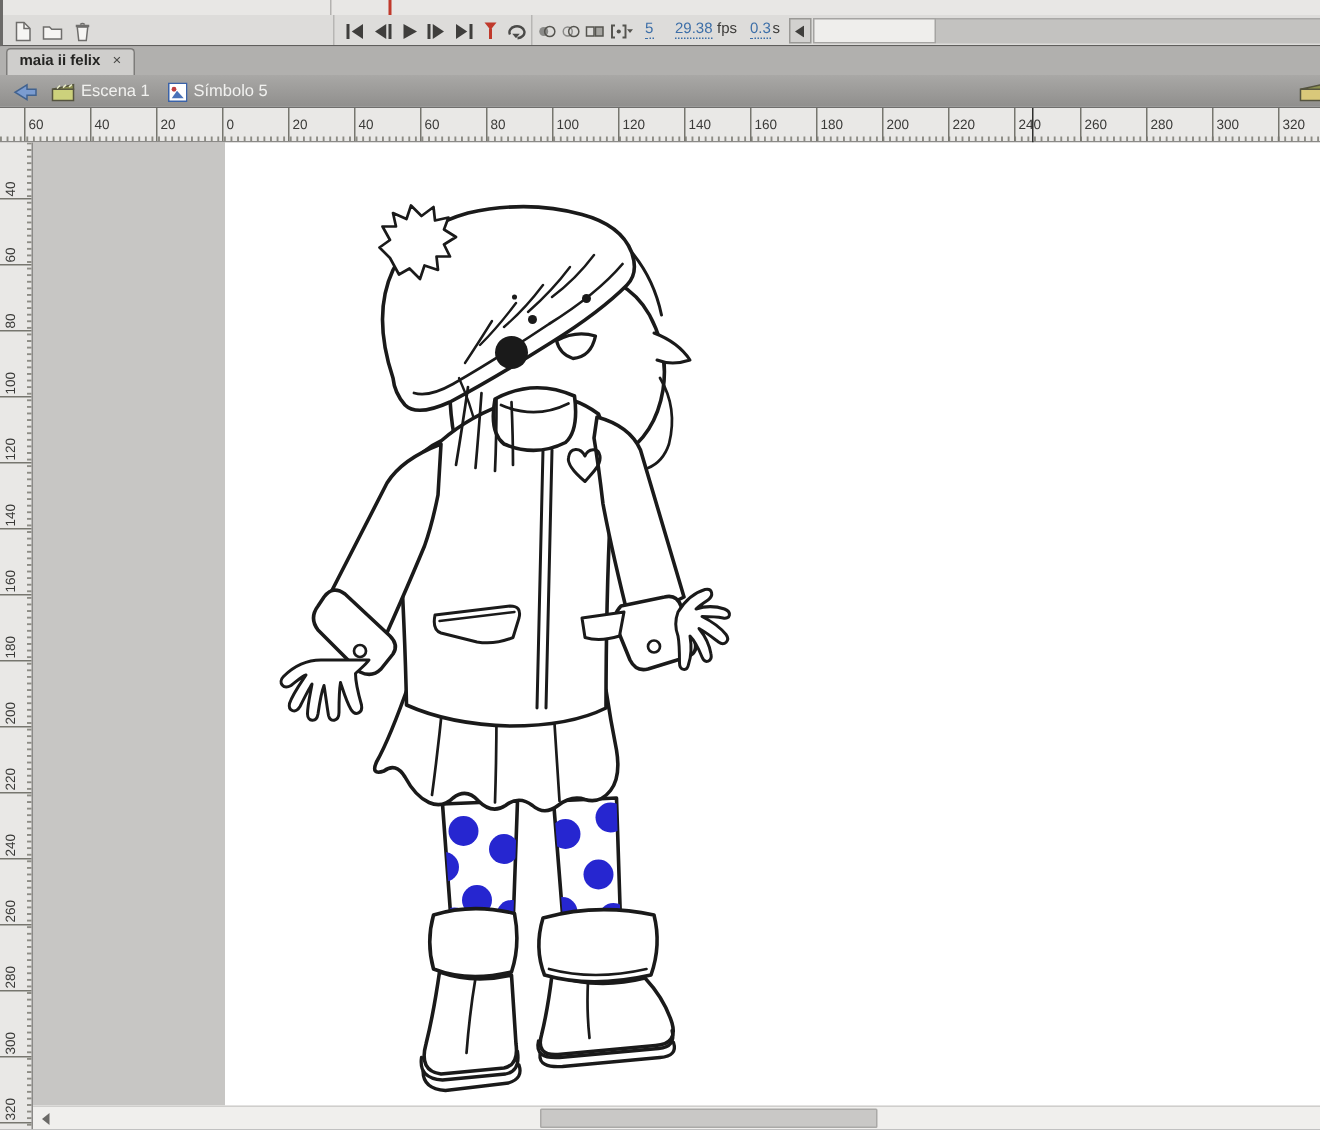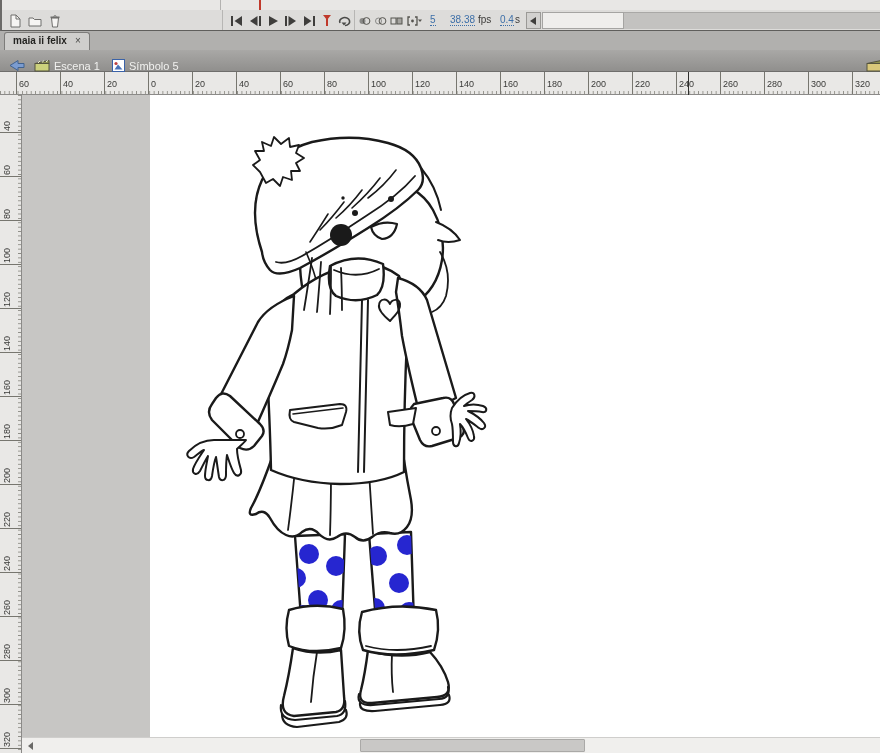--- a/index.html
+++ b/index.html
@@ -25,21 +25,21 @@
   
   .tab-bar{position:absolute;left:0;top:31px;width:880px;height:19px;background:#b1b0ae;}
   .doc-tab{position:absolute;left:4px;top:1px;height:18px;padding:2px 8px 0 8px;background:#cfcecc;
            border:1px solid #7d7c7a;border-bottom:none;border-radius:3px 3px 0 0;font-size:10px;font-weight:bold;color:#242422;text-align:right;}
   .doc-tab .close{margin-left:8px;color:#4a4a48;font-weight:normal;cursor:pointer;}
 
   
   .edit-bar{position:absolute;left:0;top:50px;width:880px;height:22px;
             background:linear-gradient(#a9a8a6,#908f8d);border-bottom:1px solid #6f6e6c;}
   .crumb-label{font-size:11px;color:#f1f1ef;margin-left:4px;}
-  .edit-item{position:absolute;top:0;height:22px;display:flex;align-items:flex-end;cursor:pointer;}
+  .edit-item{position:absolute;top:0;height:22px;display:flex;align-items:center;cursor:pointer;}
 
   
   .h-ruler{position:absolute;left:0;top:72px;width:880px;height:23px;background:#e9e8e6;border-bottom:1px solid #8b8a88;
            background-image:linear-gradient(90deg,#8d8c85 0,#8d8c85 1px,transparent 1px);
            background-size:4.4px 3px;background-repeat:repeat-x;background-position:0 bottom;}
   .htick{position:absolute;top:0;bottom:0;border-left:1px solid #77766f;padding-left:2px;}
   .hlbl{font-size:9px;color:#3a3a38;position:relative;top:1px;}
   .ruler-marker{position:absolute;left:688px;top:72px;width:1px;height:23px;background:#2f2f2d;}
   .v-ruler{position:absolute;left:0;top:95px;width:22px;height:658px;background:#e9e8e6;border-right:1px solid #8b8a88;
            background-image:linear-gradient(#8d8c85 0,#8d8c85 1px,transparent 1px);
@@ -154,23 +154,23 @@
     </div>
     <div class="icon-btn" style="left:403px;width:17px">
       <svg width="16" height="12" viewBox="0 0 16 12">
         <path d="M4,2 H2 V10 H4 M9,2 H11 V10 H9" fill="none" stroke="#55544f" stroke-width="1.3"></path>
         <circle cx="6.5" cy="6" r="1.4" fill="#55544f"></circle>
           <polygon points="12,4.5 16,4.5 14,7" fill="#55544f"></polygon>
       </svg>
     </div>
 
     <span class="hot" style="left:428px">5</span>
-    <span class="hot" style="left:448px">38.38</span>
+    <span class="hot" style="left:448px">29.38</span>
     <span class="unit" style="left:476px">fps</span>
-    <span class="hot" style="left:498px">0.4</span>
+    <span class="hot" style="left:498px">0.3</span>
     <span class="unit" style="left:513px">s</span>
 
     <div class="tl-scroll-arrow">
       <svg width="7" height="8" viewBox="0 0 7 8">
           <polygon points="6,0 6,8 0,4" fill="#3f3e3c"></polygon>
         </svg>
     </div>
     <div class="thumb" style="position:absolute;top:2px;left:540px;width:82px;height:17px;"></div>
     <div class="tl-scroll-track"></div>
   </div>

